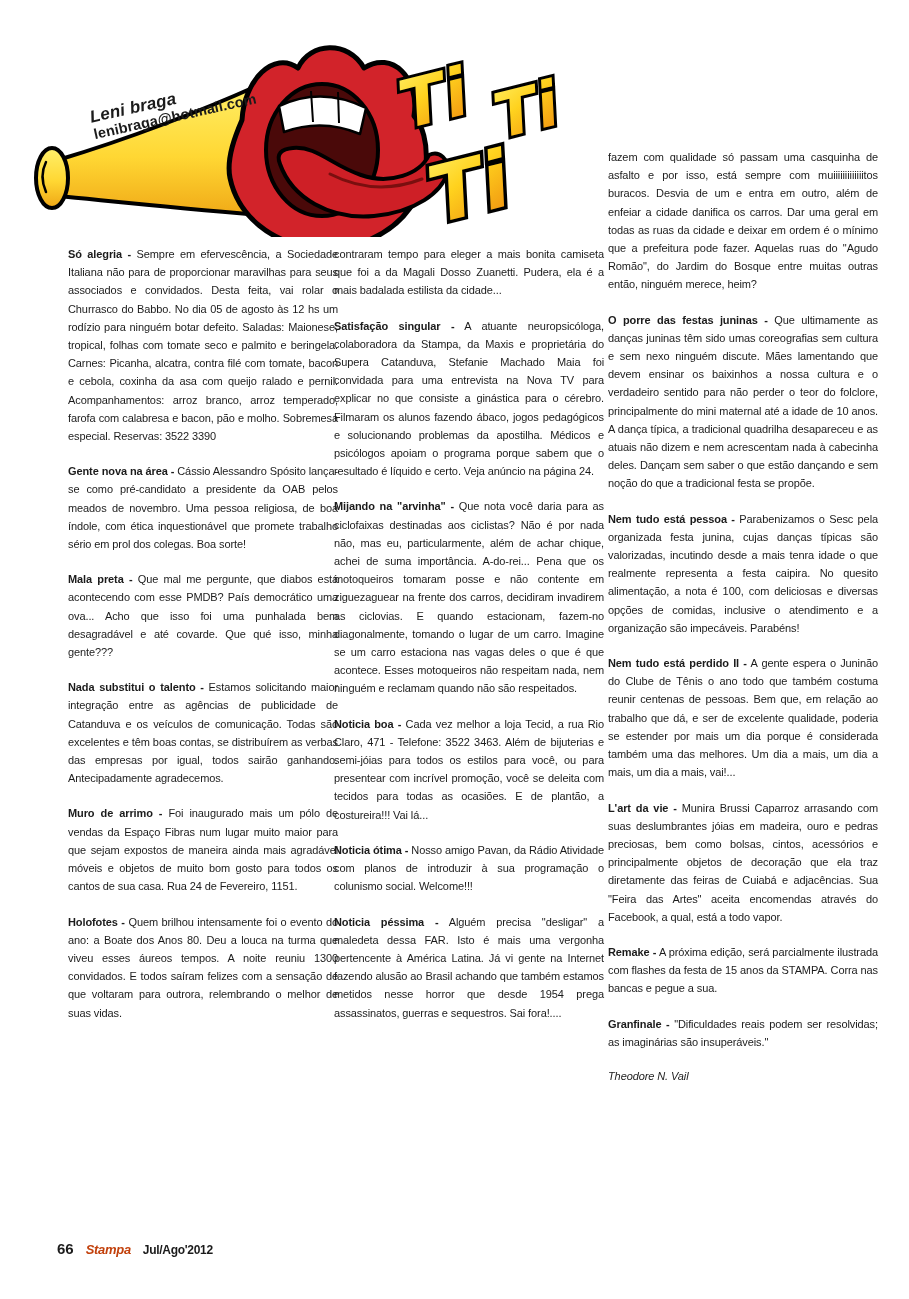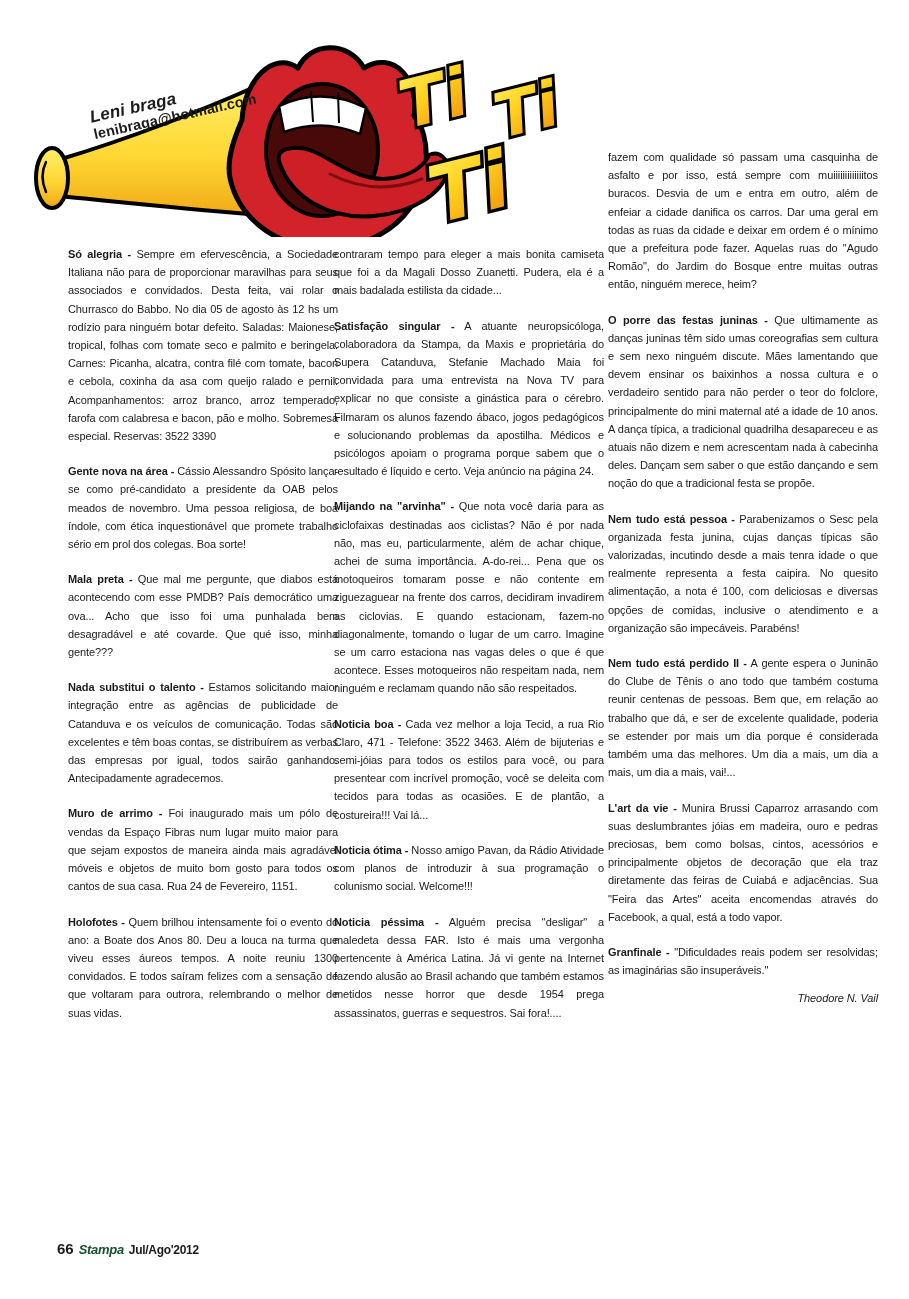--- a/index.html
+++ b/index.html
@@ -9,29 +9,29 @@
   
   .logo-svg{position:absolute;left:30px;top:22px;width:560px;height:215px;}
   .author-block{position:absolute;left:88px;top:108px;transform:rotate(-12.5deg);transform-origin:left top;line-height:1.12;white-space:nowrap;}
   .author-name{font-weight:bold;font-style:italic;font-size:17px;letter-spacing:0.2px;}
   .author-email{font-weight:bold;font-size:14.5px;letter-spacing:0.1px;}
 
   
   .col{position:absolute;width:270px;font-size:11px;line-height:18.2px;letter-spacing:-0.1px;}
   .col p{margin:0 0 17px 0;text-align:justify;}
   .col b{font-weight:bold;}
-  .sig{display:block;text-align:right;font-style:italic;margin-top:10px;}
+  .sig{display:block;font-style:italic;margin-top:16px;}
   .col1{left:68px;top:245px;}
   .col2{left:334px;top:245px;}
   .col3{left:608px;top:148px;}
 
   
-  .footer{position:absolute;left:57px;top:1240px;display:flex;align-items:baseline;gap:5px;}
+  .footer{position:absolute;left:57px;top:1240px;display:flex;align-items:baseline;gap:12px;}
   .page-num{font-weight:bold;font-size:15px;}
-  .mag-name{font-weight:bold;font-style:italic;font-size:13px;color:#14532d;letter-spacing:-0.3px;}
+  .mag-name{font-weight:bold;font-style:italic;font-size:13px;color:#c2410c;letter-spacing:-0.3px;}
   .issue{font-weight:bold;font-size:12px;letter-spacing:-0.3px;}
 </style>
 </head>
 <body>
 
 <div class="page">
 
   <svg class="logo-svg" viewBox="0 0 560 215" aria-hidden="true">
     <defs>
       <linearGradient id="gold" x1="0" y1="0" x2="0.45" y2="1">
@@ -89,20 +89,21 @@
       <p><b>Noticia boa -</b> <span>Cada vez melhor a loja Tecid, a rua Rio Claro, 471 - Telefone: 3522 3463. Além de bijuterias e semi-jóias para todos os estilos para você, ou para presentear com incrível promoção, você se deleita com tecidos para todas as ocasiões. E de plantão, a costureira!!! Vai lá...</span></p>
       <p><b>Noticia ótima -</b> <span>Nosso amigo Pavan, da Rádio Atividade com planos de introduzir à sua programação o colunismo social. Welcome!!!</span></p>
       <p><b>Noticia péssima -</b> <span>Alguém precisa "desligar" a maledeta dessa FAR. Isto é mais uma vergonha pertencente à América Latina. Já vi gente na Internet fazendo alusão ao Brasil achando que também estamos metidos nesse horror que desde 1954 prega assassinatos, guerras e sequestros. Sai fora!....</span></p>
     </div>
   <div class="col col3">
       <p><span>fazem com qualidade só passam uma casquinha de asfalto e por isso, está sempre com muiiiiiiiiiiiiitos buracos. Desvia de um e entra em outro, além de enfeiar a cidade danifica os carros. Dar uma geral em todas as ruas da cidade e deixar em ordem é o mínimo que a prefeitura pode fazer. Aquelas ruas do "Agudo Romão", do Jardim do Bosque entre muitas outras então, ninguém merece, heim?</span></p>
       <p><b>O porre das festas juninas -</b> <span>Que ultimamente as danças juninas têm sido umas coreografias sem cultura e sem nexo ninguém discute. Mães lamentando que devem ensinar os baixinhos a nossa cultura e o verdadeiro sentido para não perder o teor do folclore, principalmente do mini maternal até a idade de 10 anos. A dança típica, a tradicional quadrilha desapareceu e as atuais não dizem e nem acrescentam nada à cabecinha deles. Dançam sem saber o que estão dançando e sem noção do que a tradicional festa se propõe.</span></p>
       <p><b>Nem tudo está pessoa -</b> <span>Parabenizamos o Sesc pela organizada festa junina, cujas danças típicas são valorizadas, incutindo desde a mais tenra idade o que realmente representa a festa caipira. No quesito alimentação, a nota é 100, com deliciosas e diversas opções de comidas, inclusive o atendimento e a organização são  impecáveis. Parabéns!</span></p>
       <p><b>Nem tudo está perdido II -</b> <span>A gente espera o Juninão do Clube de Tênis o ano todo que também costuma reunir centenas de pessoas. Bem que, em relação ao trabalho que dá, e ser de excelente qualidade, poderia se estender por mais um dia porque é considerada também uma das melhores. Um dia a mais, um dia a mais, um dia a mais, vai!...</span></p>
       <p><b>L'art da vie -</b> <span>Munira Brussi Caparroz arrasando com suas deslumbrantes jóias em madeira, ouro e pedras preciosas, bem como bolsas, cintos, acessórios e principalmente objetos de decoração que ela traz diretamente das feiras de Cuiabá e adjacências. Sua "Feira das Artes" aceita encomendas através do Facebook, a qual, está a todo vapor.</span></p>
+      <p><b>Remake -</b> <span>A próxima edição, será parcialmente ilustrada com flashes da festa de 15 anos da STAMPA. Corra nas bancas e pegue a sua.</span></p>
       <p><b>Granfinale -</b> <span>"Dificuldades reais podem ser resolvidas; as imaginárias são insuperáveis."</span><span class="sig">Theodore N. Vail</span></p>
     </div>
 
   <div class="footer">
     <span class="page-num">66</span>
     <span class="mag-name">Stampa</span>
     <span class="issue">Jul/Ago'2012</span>
   </div>
 
 </div>

